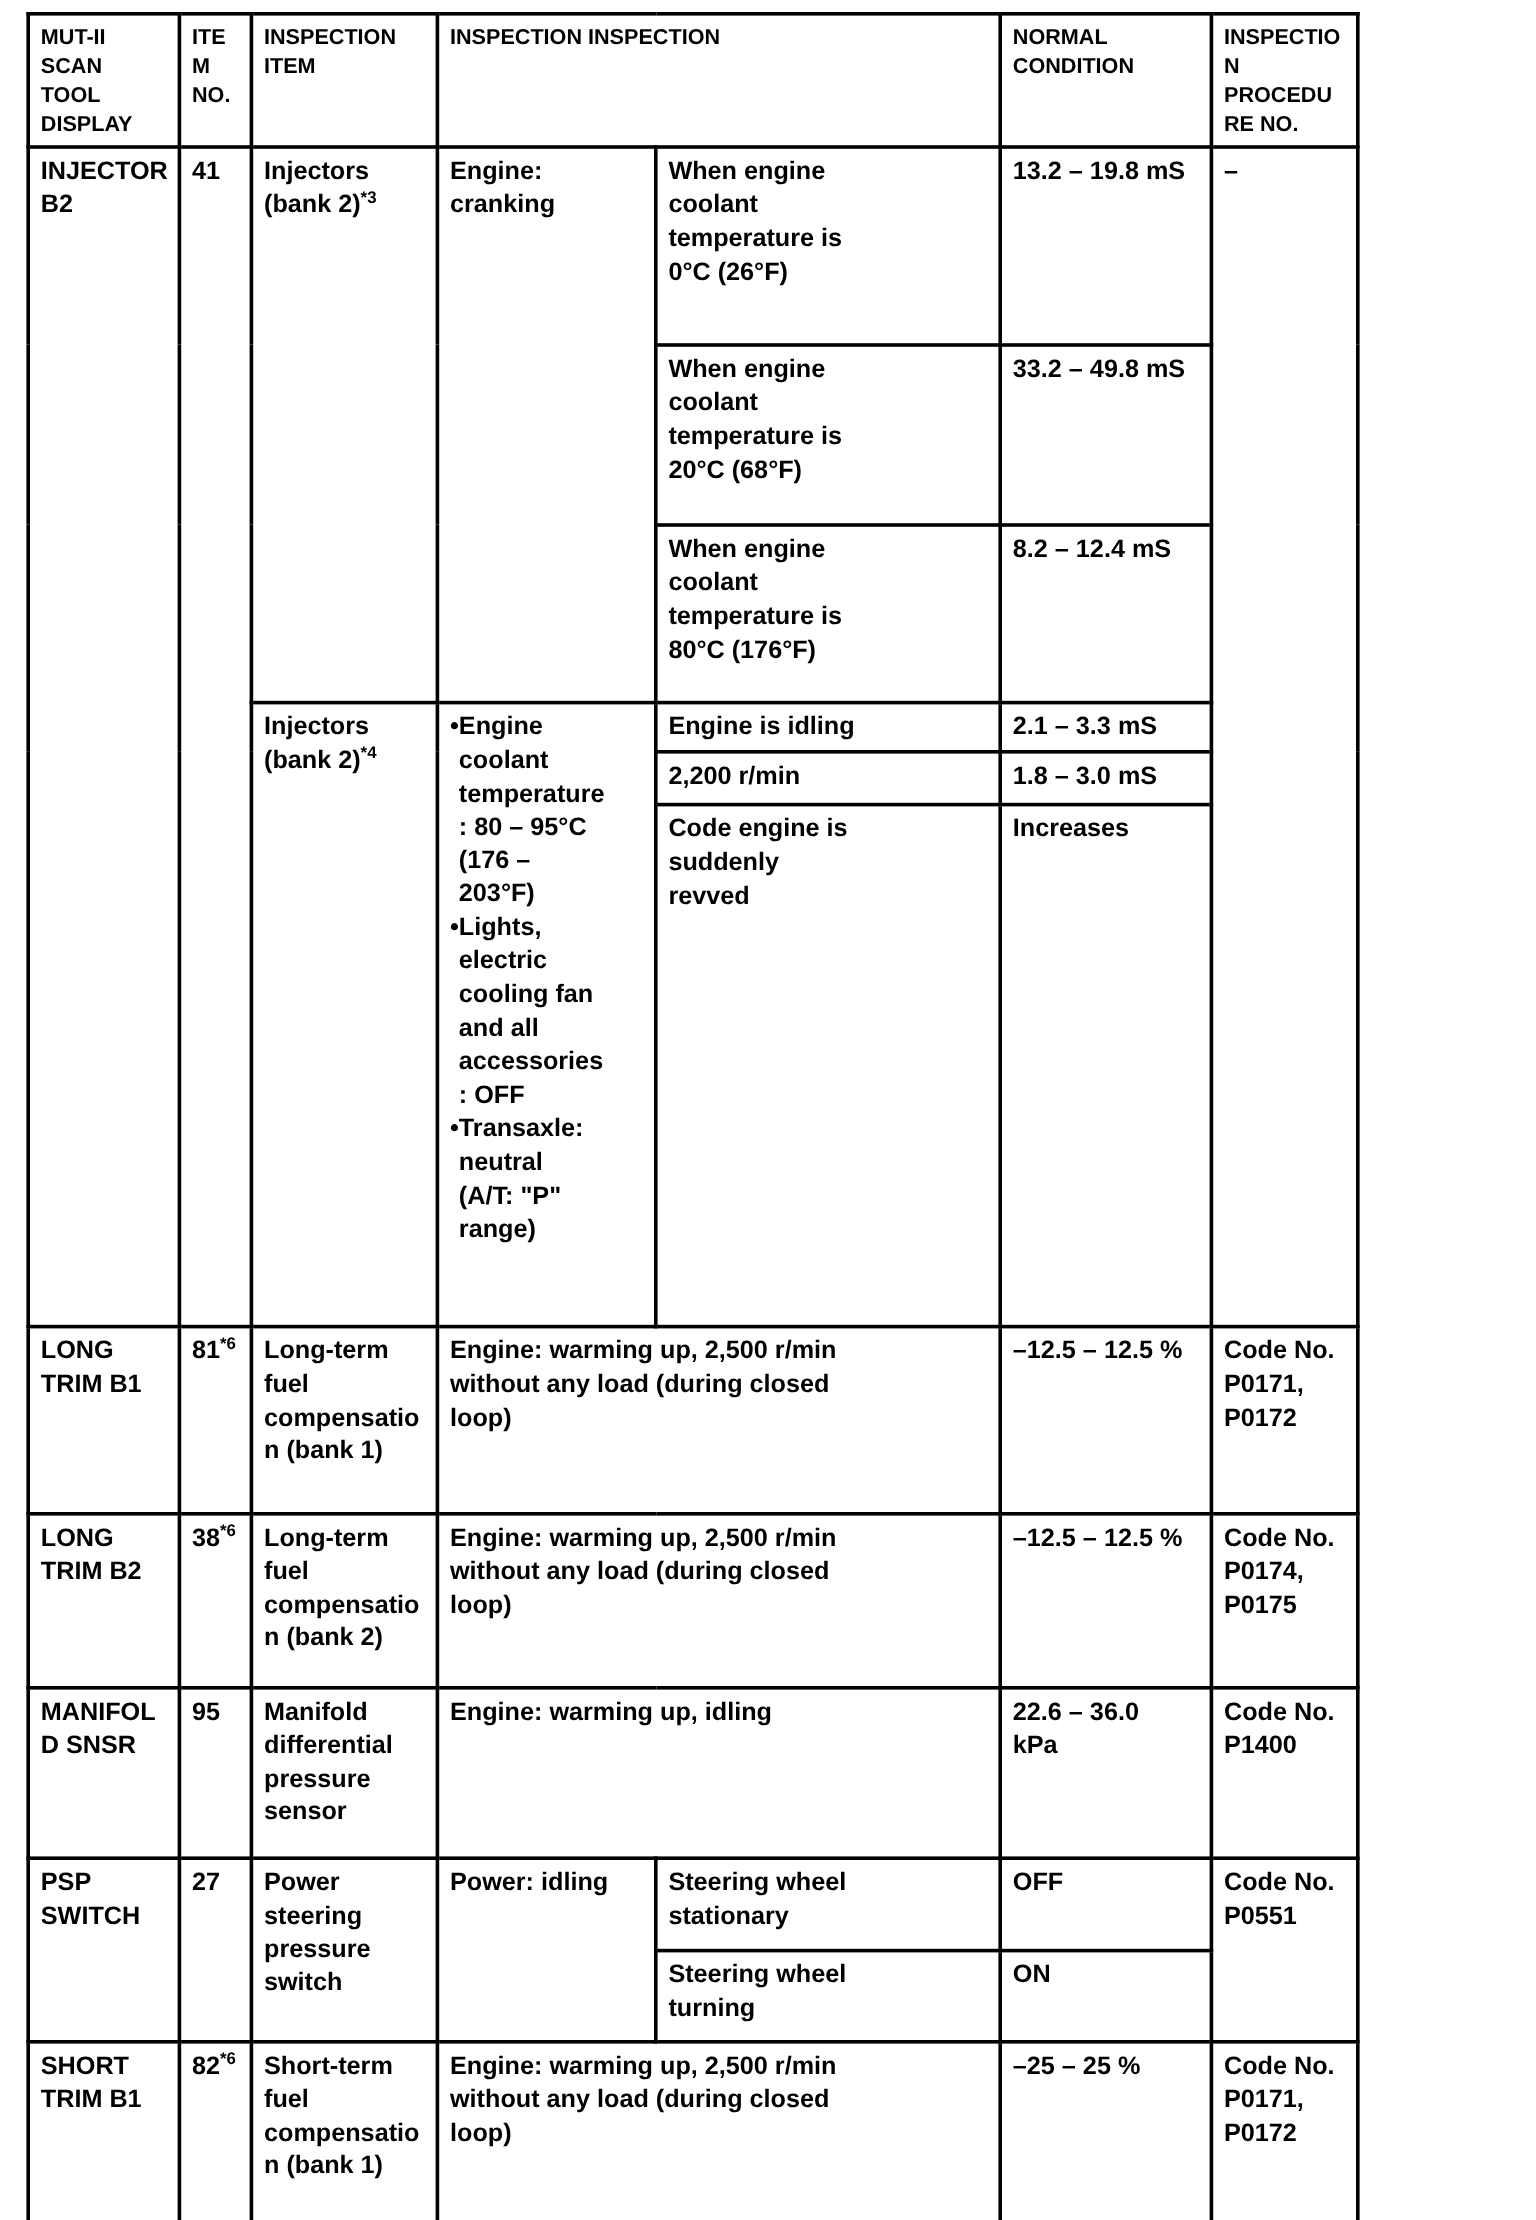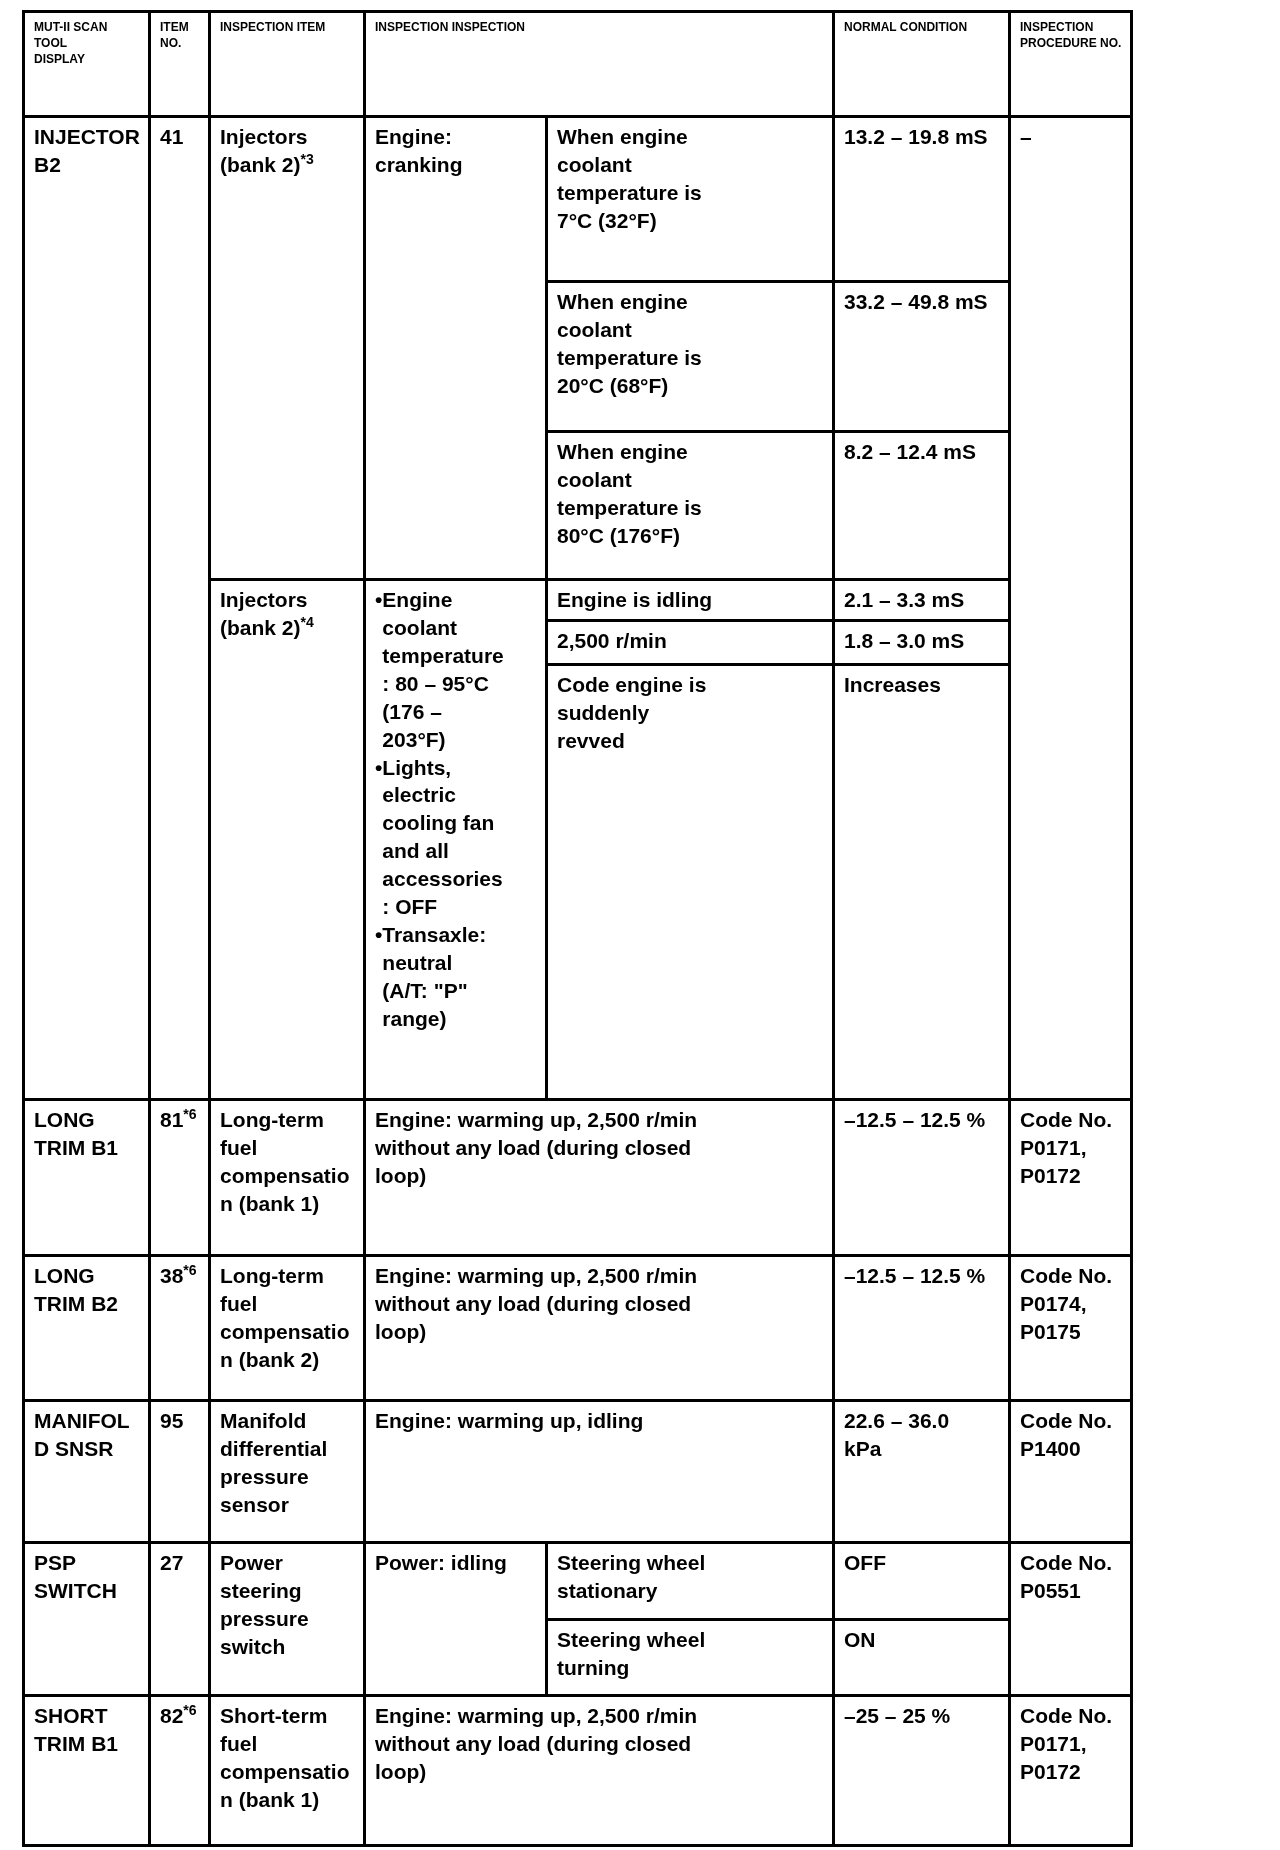--- a/index.html
+++ b/index.html
@@ -14,21 +14,21 @@
   }
   table.insp th, table.insp td{
     border:3px solid #000;
     vertical-align:top;text-align:left;
     padding:5px 8px 5px 9px;
     font-size:21px;line-height:1.33;
     font-weight:bold;color:#000;
     overflow:hidden;overflow-wrap:break-word;
   }
   table.insp th{
-    font-size:12px;font-weight:bold;line-height:1.33;padding-top:7px;
+    font-size:18px;font-weight:bold;line-height:1.33;padding-top:7px;
   }
   
   tr.rh-head{height:105px;}
   tr.rh-a{height:165px;}
   tr.rh-b{height:150px;}
   tr.rh-c{height:148px;}
   tr.rh-d{height:40px;}
   tr.rh-e{height:44px;}
   tr.rh-f{height:435px;}
   tr.rh-g{height:156px;}
@@ -91,21 +91,21 @@
     <tr class="rh-a">
       <td rowspan="6">INJECTOR B2</td>
       <td rowspan="6">41</td>
       <td rowspan="3">
         <span>Injectors (bank 2)</span><span class="sup">*3</span>
       </td>
       <td rowspan="3">
             <div class="w140">Engine: cranking</div>
           </td>
       <td>
-            <div class="w158">When engine coolant temperature is 7°C (32°F)</div>
+            <div class="w158">When engine coolant temperature is 0°C (26°F)</div>
           </td>
       <td>13.2 – 19.8 mS</td>
       <td rowspan="6">–</td>
     </tr>
 
     <tr class="rh-b">
       <td>
             <div class="w158">When engine coolant temperature is 20°C (68°F)</div>
           </td>
       <td>33.2 – 49.8 mS</td>
@@ -130,21 +130,21 @@
         </div>
       </td>
       <td>
             <div class="w158">Engine is idling</div>
           </td>
       <td>2.1 – 3.3 mS</td>
     </tr>
 
     <tr class="rh-e">
       <td>
-            <div class="w158">2,500 r/min</div>
+            <div class="w158">2,200 r/min</div>
           </td>
       <td>1.8 – 3.0 mS</td>
     </tr>
 
     <tr class="rh-f">
       <td>
             <div class="w158">Code engine is suddenly revved</div>
           </td>
       <td>Increases</td>
     </tr>

